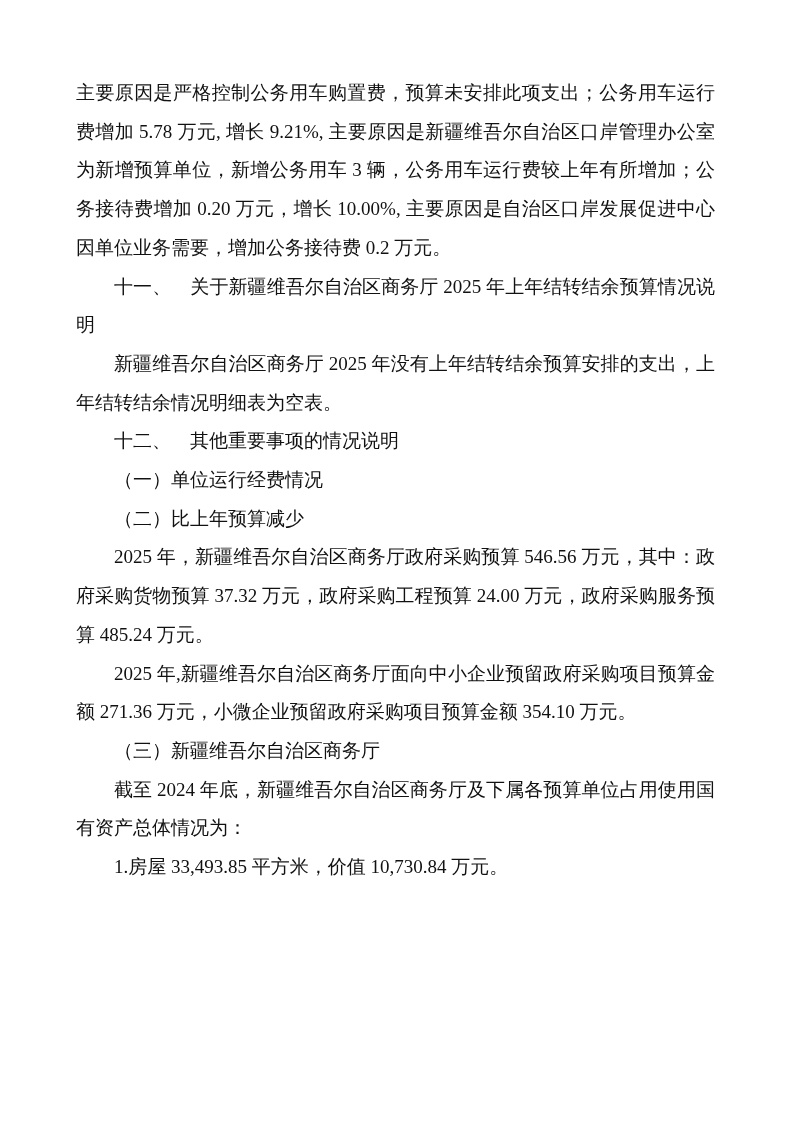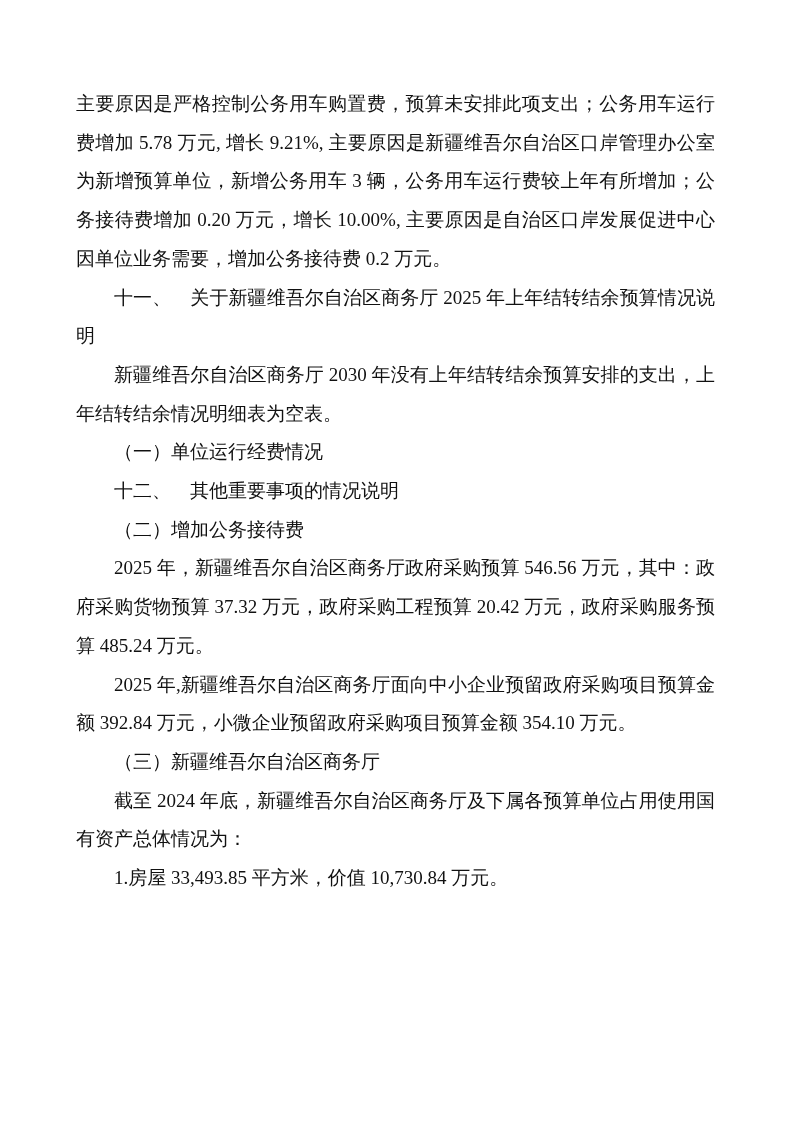--- a/index.html
+++ b/index.html
@@ -12,21 +12,20 @@
     width: 793px;
     height: 1122px;
     margin: 0 auto;
     background: #ffffff;
     overflow: hidden;
     font-family: "Liberation Serif", "DejaVu Serif", serif;
     color: #111111;
   }
   .content {
     padding: 74px 78px 0 76px;
-    margin-top: 11px;
   }
   .content p {
     margin: 0;
     font-size: 19px;
     line-height: 38.7px;
     text-align: justify;
     word-break: break-all;
   }
   .ind {
     text-indent: 2em;
@@ -45,23 +44,23 @@
     font-family: "Liberation Serif", "DejaVu Serif", serif;
   }
 </style>
 </head>
 <body>
 
 <div class="page">
   <div class="content">
     <p class="para">主要原因是严格控制公务用车购置费，预算未安排此项支出；公务用车运行费增加 5.78 万元, 增长 9.21%, 主要原因是新疆维吾尔自治区口岸管理办公室为新增预算单位，新增公务用车 3 辆，公务用车运行费较上年有所增加；公务接待费增加 0.20 万元，增长 10.00%, 主要原因是自治区口岸发展促进中心因单位业务需要，增加公务接待费 0.2 万元。</p>
     <p class="head ind">十一、　关于新疆维吾尔自治区商务厅 2025 年上年结转结余预算情况说明</p>
-    <p class="para ind">新疆维吾尔自治区商务厅 2030 年没有上年结转结余预算安排的支出，上年结转结余情况明细表为空表。</p>
+    <p class="para ind">新疆维吾尔自治区商务厅 2025 年没有上年结转结余预算安排的支出，上年结转结余情况明细表为空表。</p>
+    <p class="head ind">十二、　其他重要事项的情况说明</p>
     <p class="head ind">（一）单位运行经费情况</p>
-    <p class="head ind">十二、　其他重要事项的情况说明</p>
-    <p class="head ind">（二）增加公务接待费</p>
-    <p class="para ind">2025 年，新疆维吾尔自治区商务厅政府采购预算 546.56 万元，其中：政府采购货物预算 37.32 万元，政府采购工程预算 20.42 万元，政府采购服务预算 485.24 万元。</p>
-    <p class="para ind">2025 年,新疆维吾尔自治区商务厅面向中小企业预留政府采购项目预算金额 392.84 万元，小微企业预留政府采购项目预算金额 354.10 万元。</p>
+    <p class="head ind">（二）比上年预算减少</p>
+    <p class="para ind">2025 年，新疆维吾尔自治区商务厅政府采购预算 546.56 万元，其中：政府采购货物预算 37.32 万元，政府采购工程预算 24.00 万元，政府采购服务预算 485.24 万元。</p>
+    <p class="para ind">2025 年,新疆维吾尔自治区商务厅面向中小企业预留政府采购项目预算金额 271.36 万元，小微企业预留政府采购项目预算金额 354.10 万元。</p>
     <p class="head ind">（三）新疆维吾尔自治区商务厅</p>
     <p class="para ind">截至 2024 年底，新疆维吾尔自治区商务厅及下属各预算单位占用使用国有资产总体情况为：</p>
     <p class="para ind">1.房屋 33,493.85 平方米，价值 10,730.84 万元。</p>
   </div>
 </div>
 
 </body></html>

